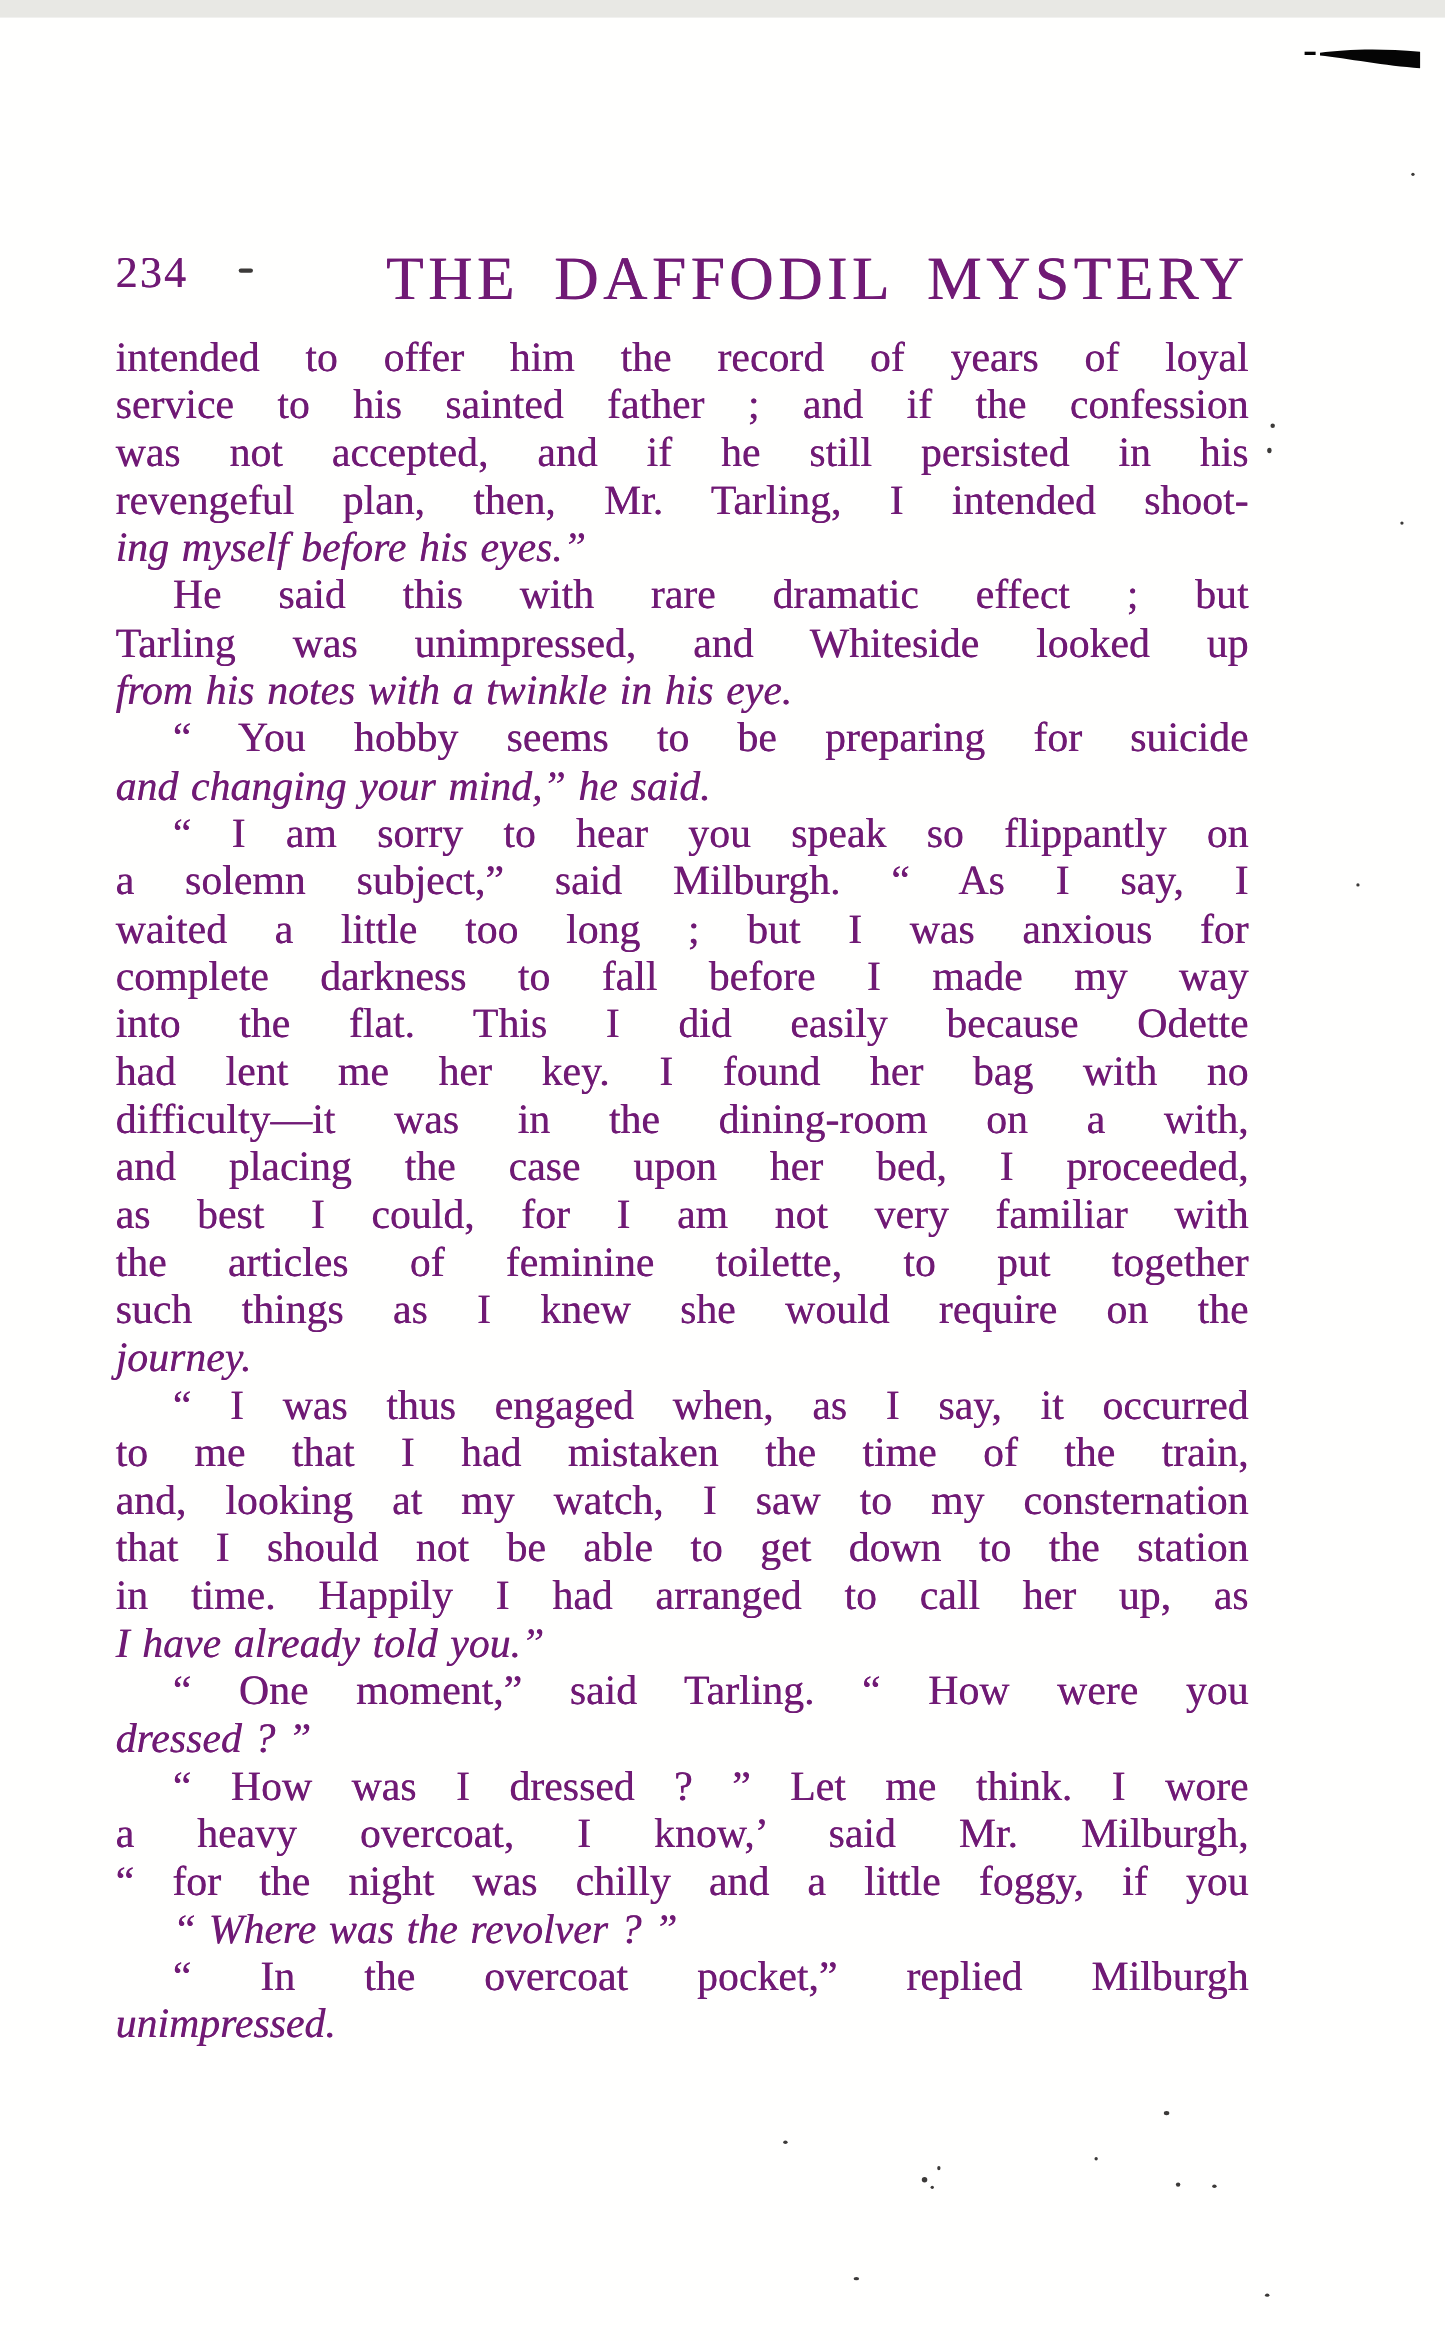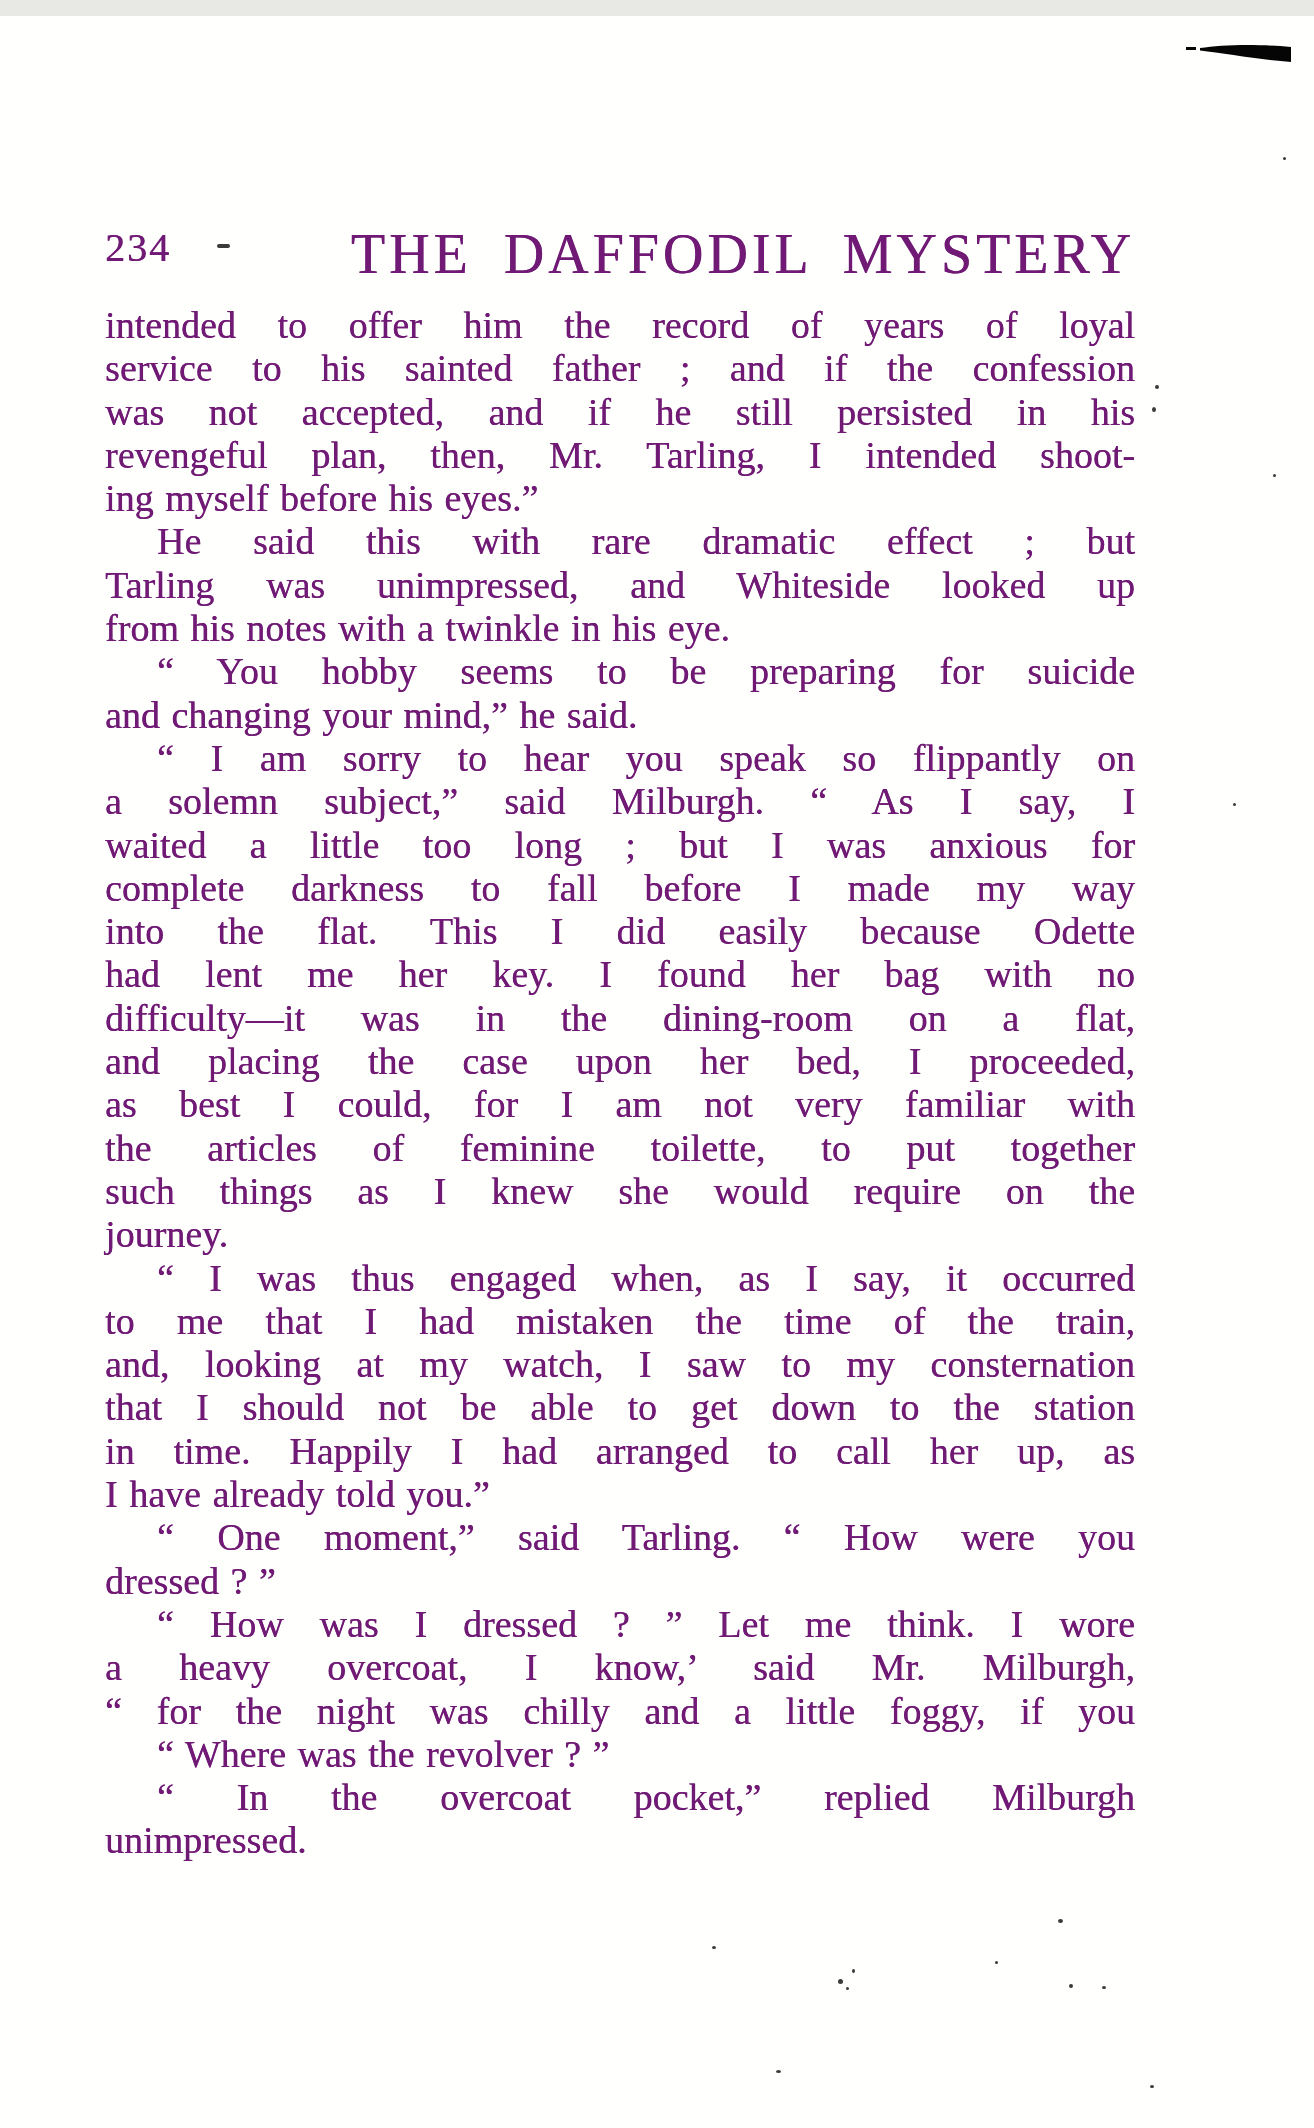--- a/index.html
+++ b/index.html
@@ -57,20 +57,21 @@
     line-height: 43.3px;
     text-align: justify;
     text-align-last: justify;
     text-justify: inter-word;
     word-spacing: 2px;
     text-shadow: 0.35px 0 0 currentColor;
     white-space: normal;
   }
   .line.last {
     text-align-last: left;
+    font-style: italic;
   }
   .line.indent {
     padding-left: 52px;
   }
   
   .speck {
     position: absolute;
     background: #1a1816;
     border-radius: 50%;
     opacity: 0.85;
@@ -102,21 +103,21 @@
       <div class="line">Tarling was unimpressed, and Whiteside looked up</div>
       <div class="line last">from his notes with a twinkle in his eye.</div>
       <div class="line indent">“ You hobby seems to be preparing for suicide</div>
       <div class="line last">and changing your mind,” he said.</div>
       <div class="line indent">“ I am sorry to hear you speak so flippantly on</div>
       <div class="line">a solemn subject,” said Milburgh. “ As I say, I</div>
       <div class="line">waited a little too long ; but I was anxious for</div>
       <div class="line">complete darkness to fall before I made my way</div>
       <div class="line">into the flat. This I did easily because Odette</div>
       <div class="line">had lent me her key. I found her bag with no</div>
-      <div class="line">difficulty—it was in the dining-room on a flat,</div>
+      <div class="line">difficulty—it was in the dining-room on a with,</div>
       <div class="line">and placing the case upon her bed, I proceeded,</div>
       <div class="line">as best I could, for I am not very familiar with</div>
       <div class="line">the articles of feminine toilette, to put together</div>
       <div class="line">such things as I knew she would require on the</div>
       <div class="line last">journey.</div>
       <div class="line indent">“ I was thus engaged when, as I say, it occurred</div>
       <div class="line">to me that I had mistaken the time of the train,</div>
       <div class="line">and, looking at my watch, I saw to my consternation</div>
       <div class="line">that I should not be able to get down to the station</div>
       <div class="line">in time. Happily I had arranged to call her up, as</div>

